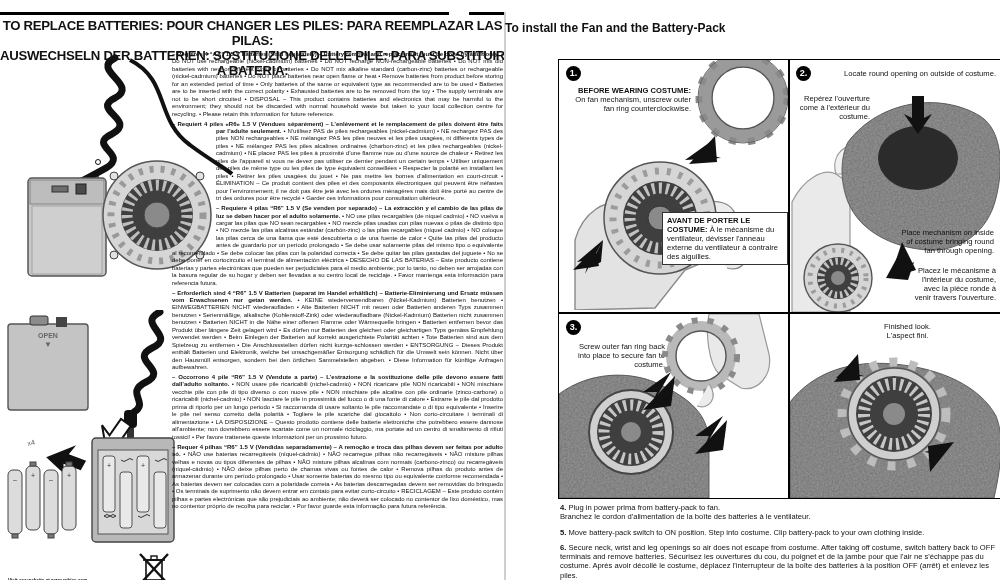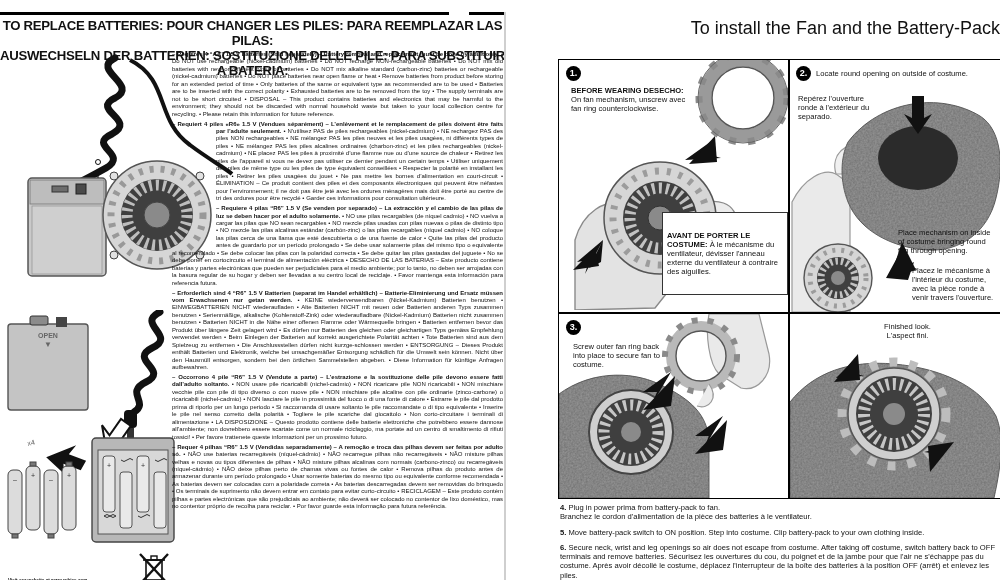--- a/index.html
+++ b/index.html
@@ -15,32 +15,32 @@
            font-size:6px;line-height:7.45px;text-align:justify;}
   .lp-text p{margin:0 0 2.5px 0;}
   .lp-text b{font-weight:bold;}
   .cutout{float:left;width:44px;height:118px;}
   .lp-footer{position:absolute;left:8px;top:566px;font-size:4.6px;line-height:5.6px;font-weight:bold;}
   .illo{position:absolute;}
   
   .divider{position:absolute;left:504px;top:0;width:2px;height:580px;background:#cfcfcf;}
   
   .page-right{position:absolute;left:505px;top:0;width:495px;height:580px;}
-  .rp-title{position:absolute;left:0;top:8px;width:495px;margin:0;text-align:right;
-            font-size:18px;line-height:17.5px;font-weight:normal;}
+  .rp-title{position:absolute;left:0;top:8px;width:495px;margin:0;text-align:left;
+            font-size:12px;line-height:17.5px;font-weight:bold;}
   .panel{position:absolute;border:1.6px solid #000;background:#fff;overflow:hidden;}
   .p1{left:53px;top:47px;width:229px;height:252px;}
   .p2{left:284px;top:47px;width:211px;height:252px;}
   .p3{left:53px;top:301px;width:229px;height:184px;}
   .p4{left:284px;top:301px;width:211px;height:184px;}
   .stepnum{position:absolute;width:15px;height:15px;border-radius:50%;background:#000;color:#fff;
            font-size:9px;font-weight:bold;text-align:center;line-height:15px;}
-  .ptext{position:absolute;font-size:7.6px;line-height:9px;}
+  .ptext{position:absolute;font-size:7.6px;line-height:9px;text-align:right;}
   .ptext b{font-weight:bold;}
-  .frbox{position:absolute;border:1px solid #333;padding:18px 4px;font-size:7.6px;line-height:9px;background:#fff;}
+  .frbox{position:absolute;border:1px solid #333;padding:3px 4px;font-size:7.6px;line-height:9px;background:#fff;}
   .rp-instructions{position:absolute;left:55px;top:491px;width:438px;font-size:7.6px;line-height:9.3px;}
   .rp-instructions p{margin:0 0 6px 0;}
   .rp-instructions b{font-weight:bold;}
   svg text{font-family:"Liberation Sans",sans-serif;}
 </style>
 </head>
 <body>
 
 <div class="sheet">
 
@@ -170,22 +170,22 @@
   <div class="divider"></div>
 
   <div class="page-right">
     <h1 class="rp-title">
       <span>To install the Fan and the Battery-Pack</span><br>
     </h1>
 
     <div class="panel p1">
       <div class="stepnum" style="left:7px;top:6px">1.</div>
       <div class="ptext" style="left:12px;top:26px;width:120px">
-        <b>BEFORE WEARING DESECHO:</b><br>
-        <span>On fan mechanism, unscrew avec fan ring counterclockwise.</span>
+        <b>BEFORE WEARING COSTUME:</b><br>
+        <span>On fan mechanism, unscrew outer fan ring counterclockwise.</span>
       </div>
 
       <svg style="position:absolute;left:132px;top:-8px;width:100px;height:98px" viewBox="0 0 100 98">
         <circle cx="52" cy="46" r="38" fill="none" stroke="#9a9a9a" stroke-width="13"></circle>
         <circle cx="52" cy="46" r="44" fill="none" stroke="#8a8a8a" stroke-width="7" stroke-dasharray="7 12"></circle>
         <circle cx="52" cy="46" r="31" fill="none" stroke="#555" stroke-width="1.5"></circle>
         <circle cx="52" cy="46" r="45" fill="none" stroke="#666" stroke-width="1"></circle>
       </svg>
 
       <svg style="position:absolute;left:6px;top:60px;width:200px;height:190px" viewBox="0 0 200 190">
@@ -207,21 +207,21 @@
 
       <div class="frbox" style="left:103px;top:152px;width:116px">
         <b>AVANT DE PORTER LE COSTUME:</b>
         <span>À le mécanisme du ventilateur, dévisser l'anneau externe du ventilateur à contraire des aiguilles.</span>
       </div>
     </div>
 
     <div class="panel p2">
       <div class="stepnum" style="left:6px;top:6px">2.</div>
       <div class="ptext" style="left:26px;top:9px;width:180px">Locate round opening on outside of costume.</div>
-      <div class="ptext" style="left:8px;top:34px;width:72px">Repérez l'ouverture ronde à l'extérieur du separado.</div>
+      <div class="ptext" style="left:8px;top:34px;width:72px">Repérez l'ouverture come à l'extérieur du costume.</div>
 
       <svg style="position:absolute;left:0;top:22px;width:211px;height:230px" viewBox="0 0 211 230">
         <path d="M2,210 L2,120 C14,96 34,86 46,92 L60,102 L60,230 L2,230 Z" fill="#eaeaea" stroke="#999" stroke-width="1.2"></path>
         <path d="M46,92 C40,72 58,58 70,66 C72,50 92,46 100,58 L96,92 Z" fill="#f0f0f0" stroke="#999" stroke-width="1.2"></path>
         <g>
           <path d="M58,60 C90,18 150,10 190,34 C212,48 214,84 206,116 C198,150 170,170 138,168 C104,166 70,150 58,120 C50,100 50,76 58,60 Z" fill="#9a9a9a" stroke="#666"></path>
           <path d="M58,60 C90,18 150,10 190,34 C212,48 214,84 206,116 C198,150 170,170 138,168 C104,166 70,150 58,120 C50,100 50,76 58,60 Z" fill="#4a4a4a" filter="url(#grain)" opacity="0.5"></path>
         </g>
         <ellipse cx="128" cy="76" rx="40" ry="32" fill="#2b2b2b"></ellipse>
         <path d="M122,14 L134,14 L134,36 L142,32 L128,52 L114,32 L122,36 Z" fill="#111"></path>
@@ -285,21 +285,21 @@
         <path d="M68,12 L44,40 L70,38 Z" fill="#111"></path>
         <path d="M160,104 L142,126 L148,112 L134,110 Z" fill="#111"></path>
         <path d="M140,130 L164,100 L138,104 Z" fill="#111"></path>
       </svg>
     </div>
 
     <div class="rp-instructions">
       <p>
         <b>4.</b>
         <span>Plug in power prima from battery-pack to fan.</span><br>
-        <span>Branchez le cordon d'alimentation de la pièce des batteries à le ventilateur.</span>
+        <span>Branchez le cordon d'alimentation de la boîte des batteries à le ventilateur.</span>
       </p>
       <p>
         <b>5.</b>
         <span>Move battery-pack switch to ON position. Step into costume. Clip battery-pack to your own clothing inside.</span><br>
       </p>
       <p>
         <b>6.</b>
         <span>Secure neck, wrist and leg openings so air does not escape from costume. After taking off costume, switch battery back to OFF terminais and remove batteries.</span>
         <span>Sécurisez les ouvertures du cou, du poignet et de la jambe pour que l'air ne s'échappe pas du costume. Après avoir décollé le costume, déplacez l'interrupteur de la boîte des batteries à la position OFF (arrêt) et enlevez les piles.</span>
       </p>

